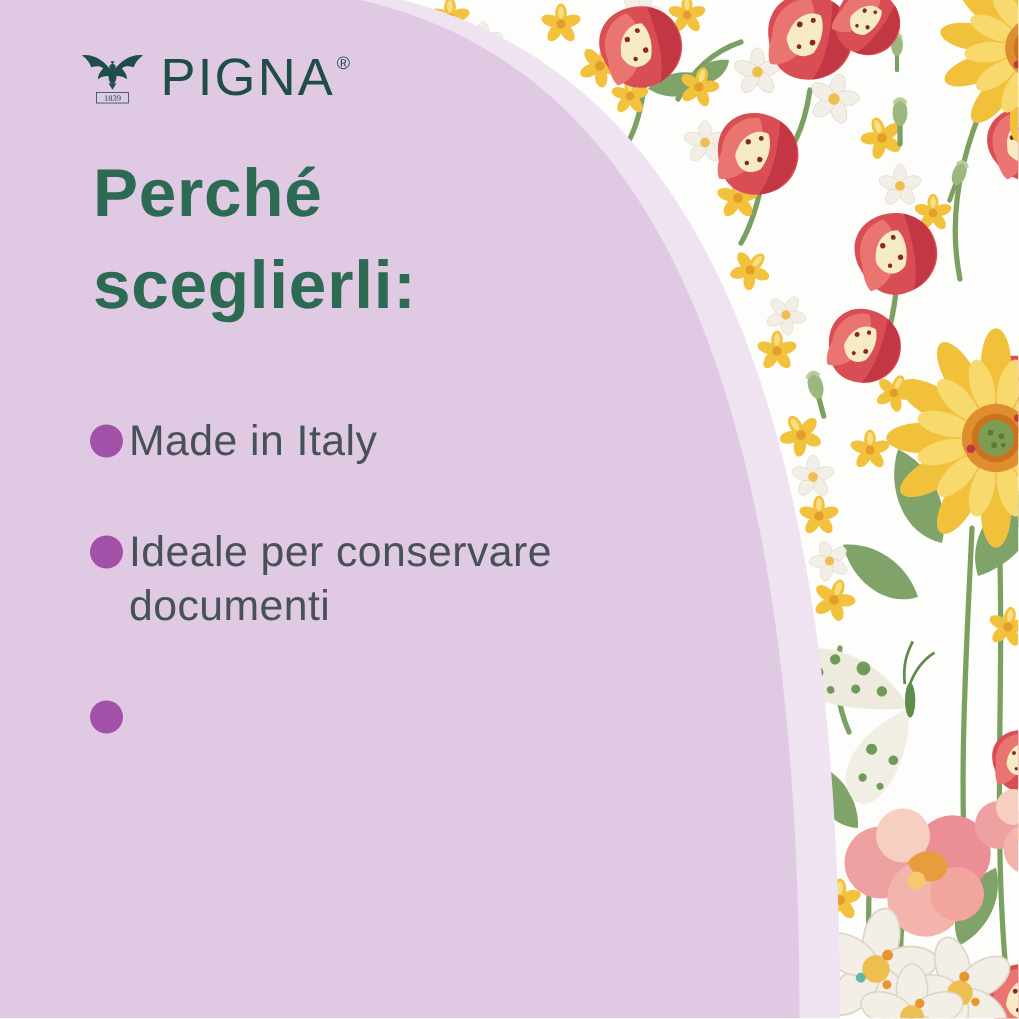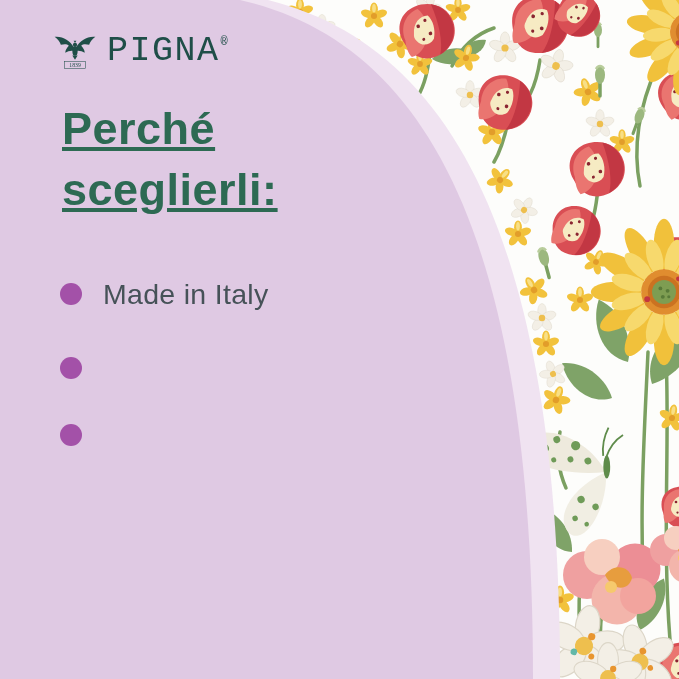--- a/index.html
+++ b/index.html
@@ -13,37 +13,36 @@
   svg.lavender .band{fill:var(--lavender-band,#f0e3f1);}
   svg.lavender .main{fill:var(--lavender-main,#dfc9e3);}
   .content{position:absolute;inset:0;z-index:3;}
   .logo{
     position:absolute;left:52px;top:28px;
     display:flex;align-items:center;gap:9px;
     color:var(--logo-teal,#1f4e48);
   }
   .logo .emblem{width:46px;height:46px;}
   .wordmark{
-    font-family:Liberation Mono, monospace;
+    font-family:Liberation Sans, sans-serif;
     font-size:35px;letter-spacing:1.5px;line-height:1;
     display:flex;align-items:flex-start;
   }
   .wordmark sup{font-size:12px;margin-top:2px;margin-left:1px;}
   .heading{
     position:absolute;left:62px;top:98px;width:348px;margin:0;
     font-size:45px;line-height:1.36;font-weight:bold;letter-spacing:.5px;
     color:var(--heading-green,#2d6a53);
-    text-decoration:underline;
   }
   .benefits{
     position:absolute;left:60px;top:276px;width:380px;
     margin:0;padding:0;list-style:none;
     display:flex;flex-direction:column;gap:38px;
   }
-  .benefits li{display:flex;gap:21px;}
+  .benefits li{display:flex;gap:4px;}
   .dot{
     flex:0 0 auto;width:22px;height:22px;border-radius:50%;
     background:var(--bullet-purple,#a351a8);margin-top:7px;
   }
   .txt{
     font-size:28.5px;line-height:36px;letter-spacing:.3px;
     color:var(--body-text,#465258);white-space:pre-line;
   }
   .stem{stroke:#7ba061;stroke-width:3.5;fill:none;stroke-linecap:round;}
   .year-frame{fill:none;stroke:currentColor;stroke-width:.6;}
@@ -292,19 +291,21 @@
 
     <h1 class="heading">Perché sceglierli:</h1>
 
     <ul class="benefits">
       <li>
         <span class="dot"></span>
         <span class="txt">Made in Italy</span>
       </li>
       <li>
         <span class="dot"></span>
+        <span class="txt">Ideale per conservare
+documenti</span>
       </li>
       <li>
         <span class="dot"></span>
       </li>
     </ul>
   </div>
 </div>
 
 </body></html>

